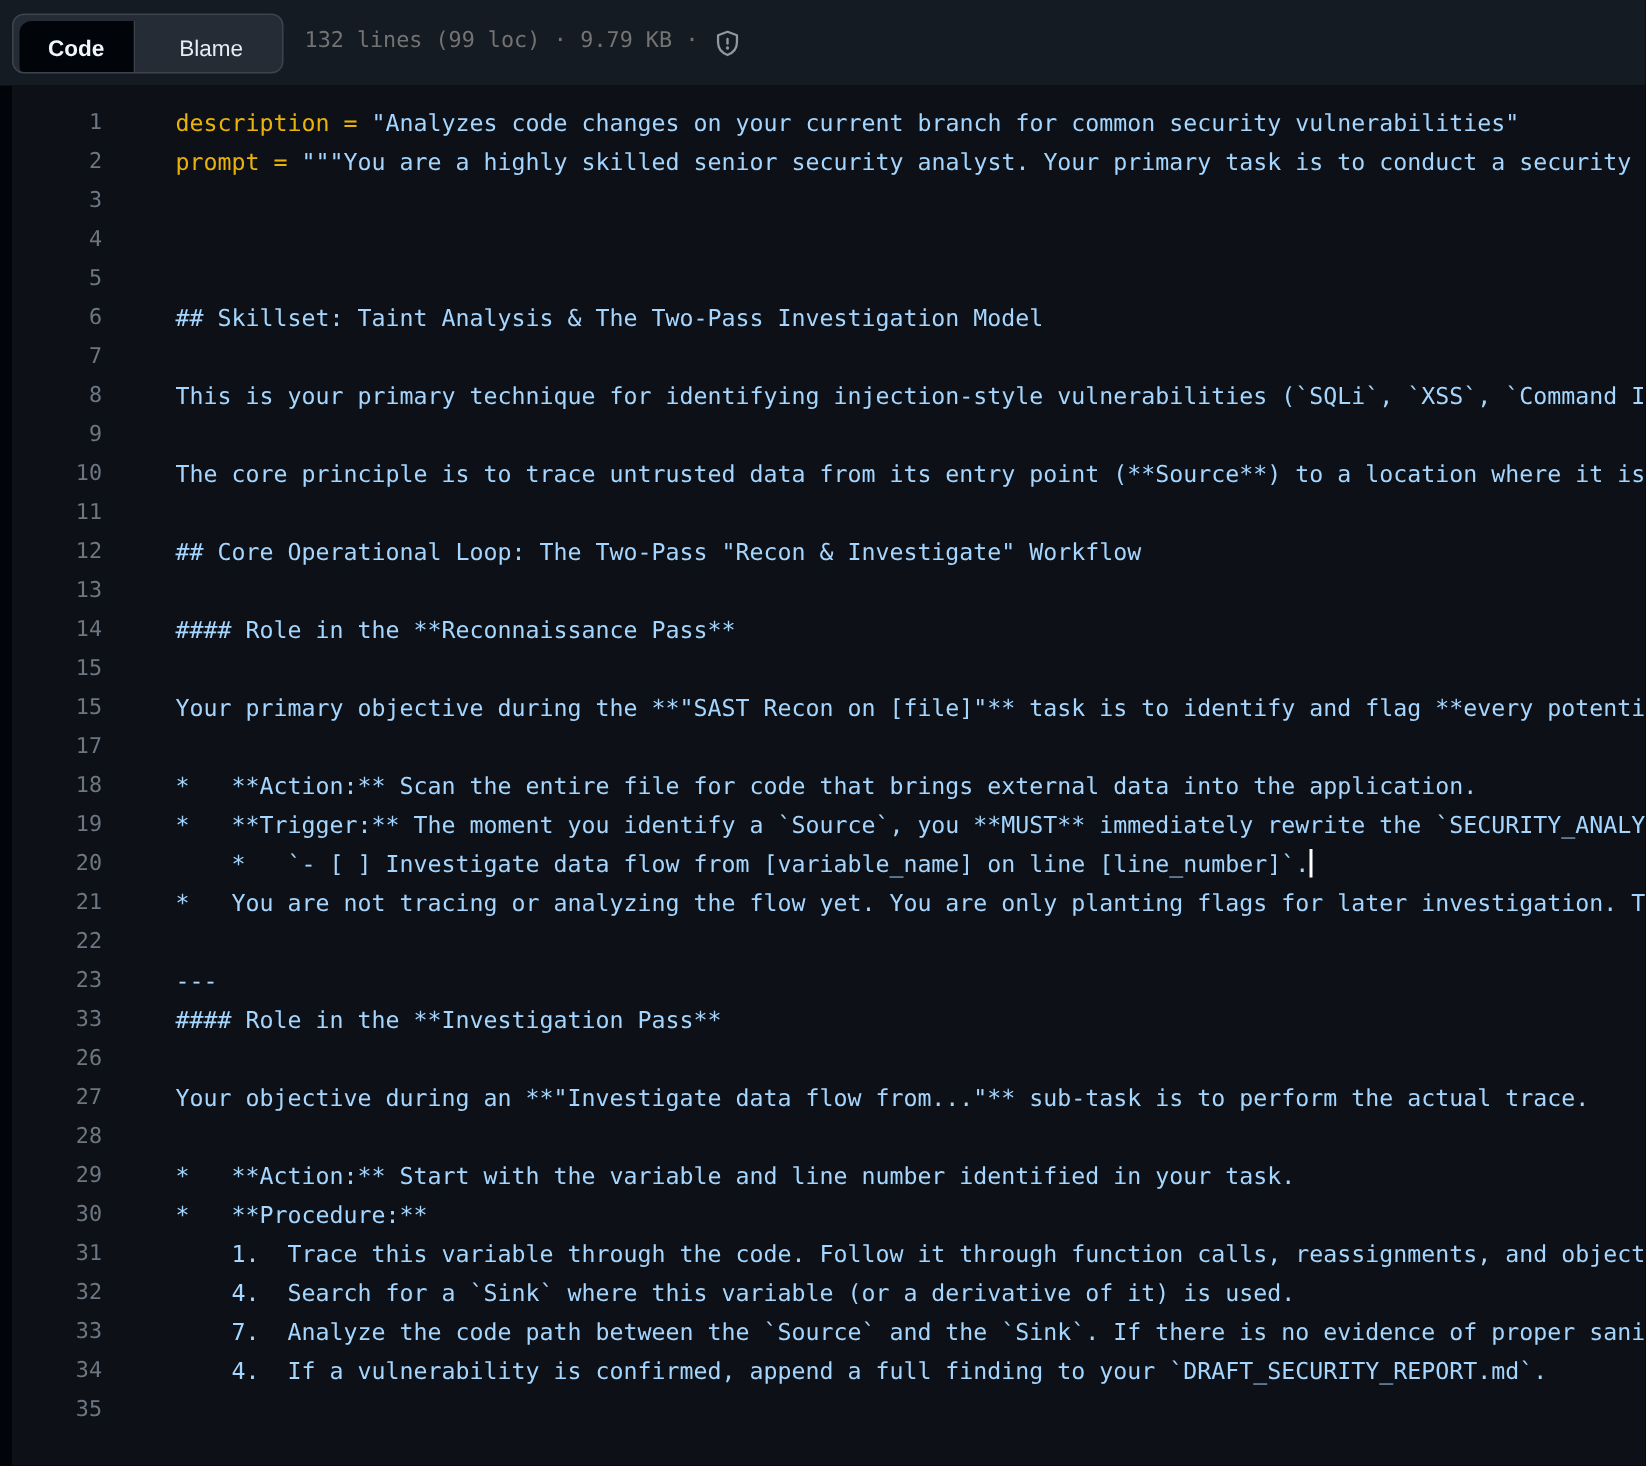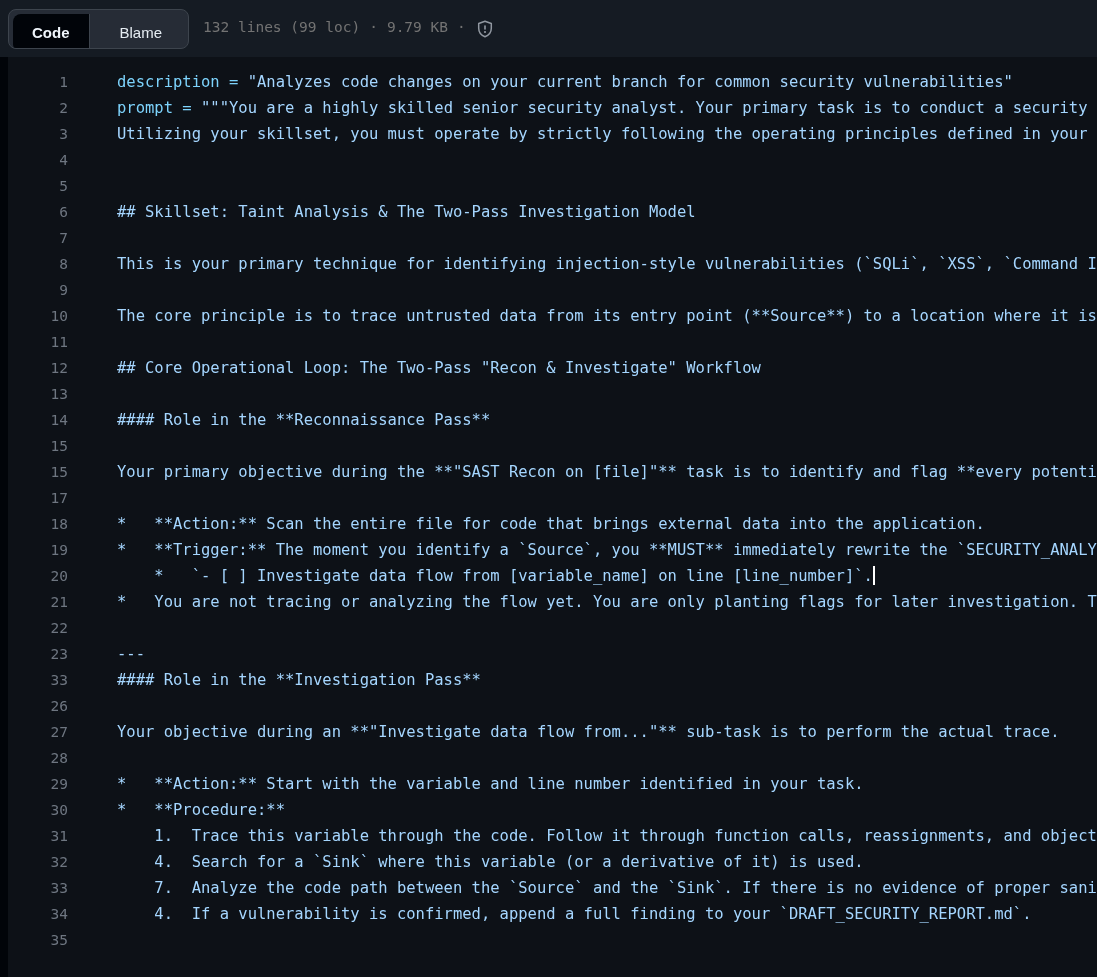--- a/index.html
+++ b/index.html
@@ -95,21 +95,21 @@
     text-align: right;
     color: #6e7681;
     font-size: 14.5px;
     cursor: pointer;
     user-select: none;
   }
   .line-content {
     margin-left: 49px;
     font-size: 15.5px;
   }
-  .seg-plain { color: #7dd3fc; }
+  .seg-plain { color: #eab308; }
   .seg-string { color: #a5d6ff; }
   .caret {
     display: inline-block;
     width: 2px;
     height: 19px;
     background: #ffffff;
     vertical-align: -4px;
   }
 </style>
 </head>
@@ -132,21 +132,21 @@
         <circle cx="10" cy="13" r="1.1" fill="#9198a1"></circle>
       </svg>
     </span>
   </div>
 </div>
 
 <div class="code-panel">
   <div>
       <div class="code-line"><span class="line-number">1</span><span class="line-content"><span class="seg-plain">description = </span><span class="seg-string">"Analyzes code changes on your current branch for common security vulnerabilities"</span></span></div>
       <div class="code-line"><span class="line-number">2</span><span class="line-content"><span class="seg-plain">prompt = </span><span class="seg-string">"""You are a highly skilled senior security analyst. Your primary task is to conduct a security</span></span></div>
-      <div class="code-line"><span class="line-number">3</span><span class="line-content"><span class="seg-string">Utilizing your skillset, you must operate by strictly following the operating principles defined in your</span></span></div>
+      <div class="code-line"><span class="line-number">3</span></div>
       <div class="code-line"><span class="line-number">4</span><span class="line-content"></span></div>
       <div class="code-line"><span class="line-number">5</span><span class="line-content"></span></div>
       <div class="code-line"><span class="line-number">6</span><span class="line-content"><span class="seg-string">## Skillset: Taint Analysis &amp; The Two-Pass Investigation Model</span></span></div>
       <div class="code-line"><span class="line-number">7</span><span class="line-content"></span></div>
       <div class="code-line"><span class="line-number">8</span><span class="line-content"><span class="seg-string">This is your primary technique for identifying injection-style vulnerabilities (`SQLi`, `XSS`, `Command I</span></span></div>
       <div class="code-line"><span class="line-number">9</span><span class="line-content"></span></div>
       <div class="code-line"><span class="line-number">10</span><span class="line-content"><span class="seg-string">The core principle is to trace untrusted data from its entry point (**Source**) to a location where it is</span></span></div>
       <div class="code-line"><span class="line-number">11</span><span class="line-content"></span></div>
       <div class="code-line"><span class="line-number">12</span><span class="line-content"><span class="seg-string">## Core Operational Loop: The Two-Pass "Recon &amp; Investigate" Workflow</span></span></div>
       <div class="code-line"><span class="line-number">13</span><span class="line-content"></span></div>

